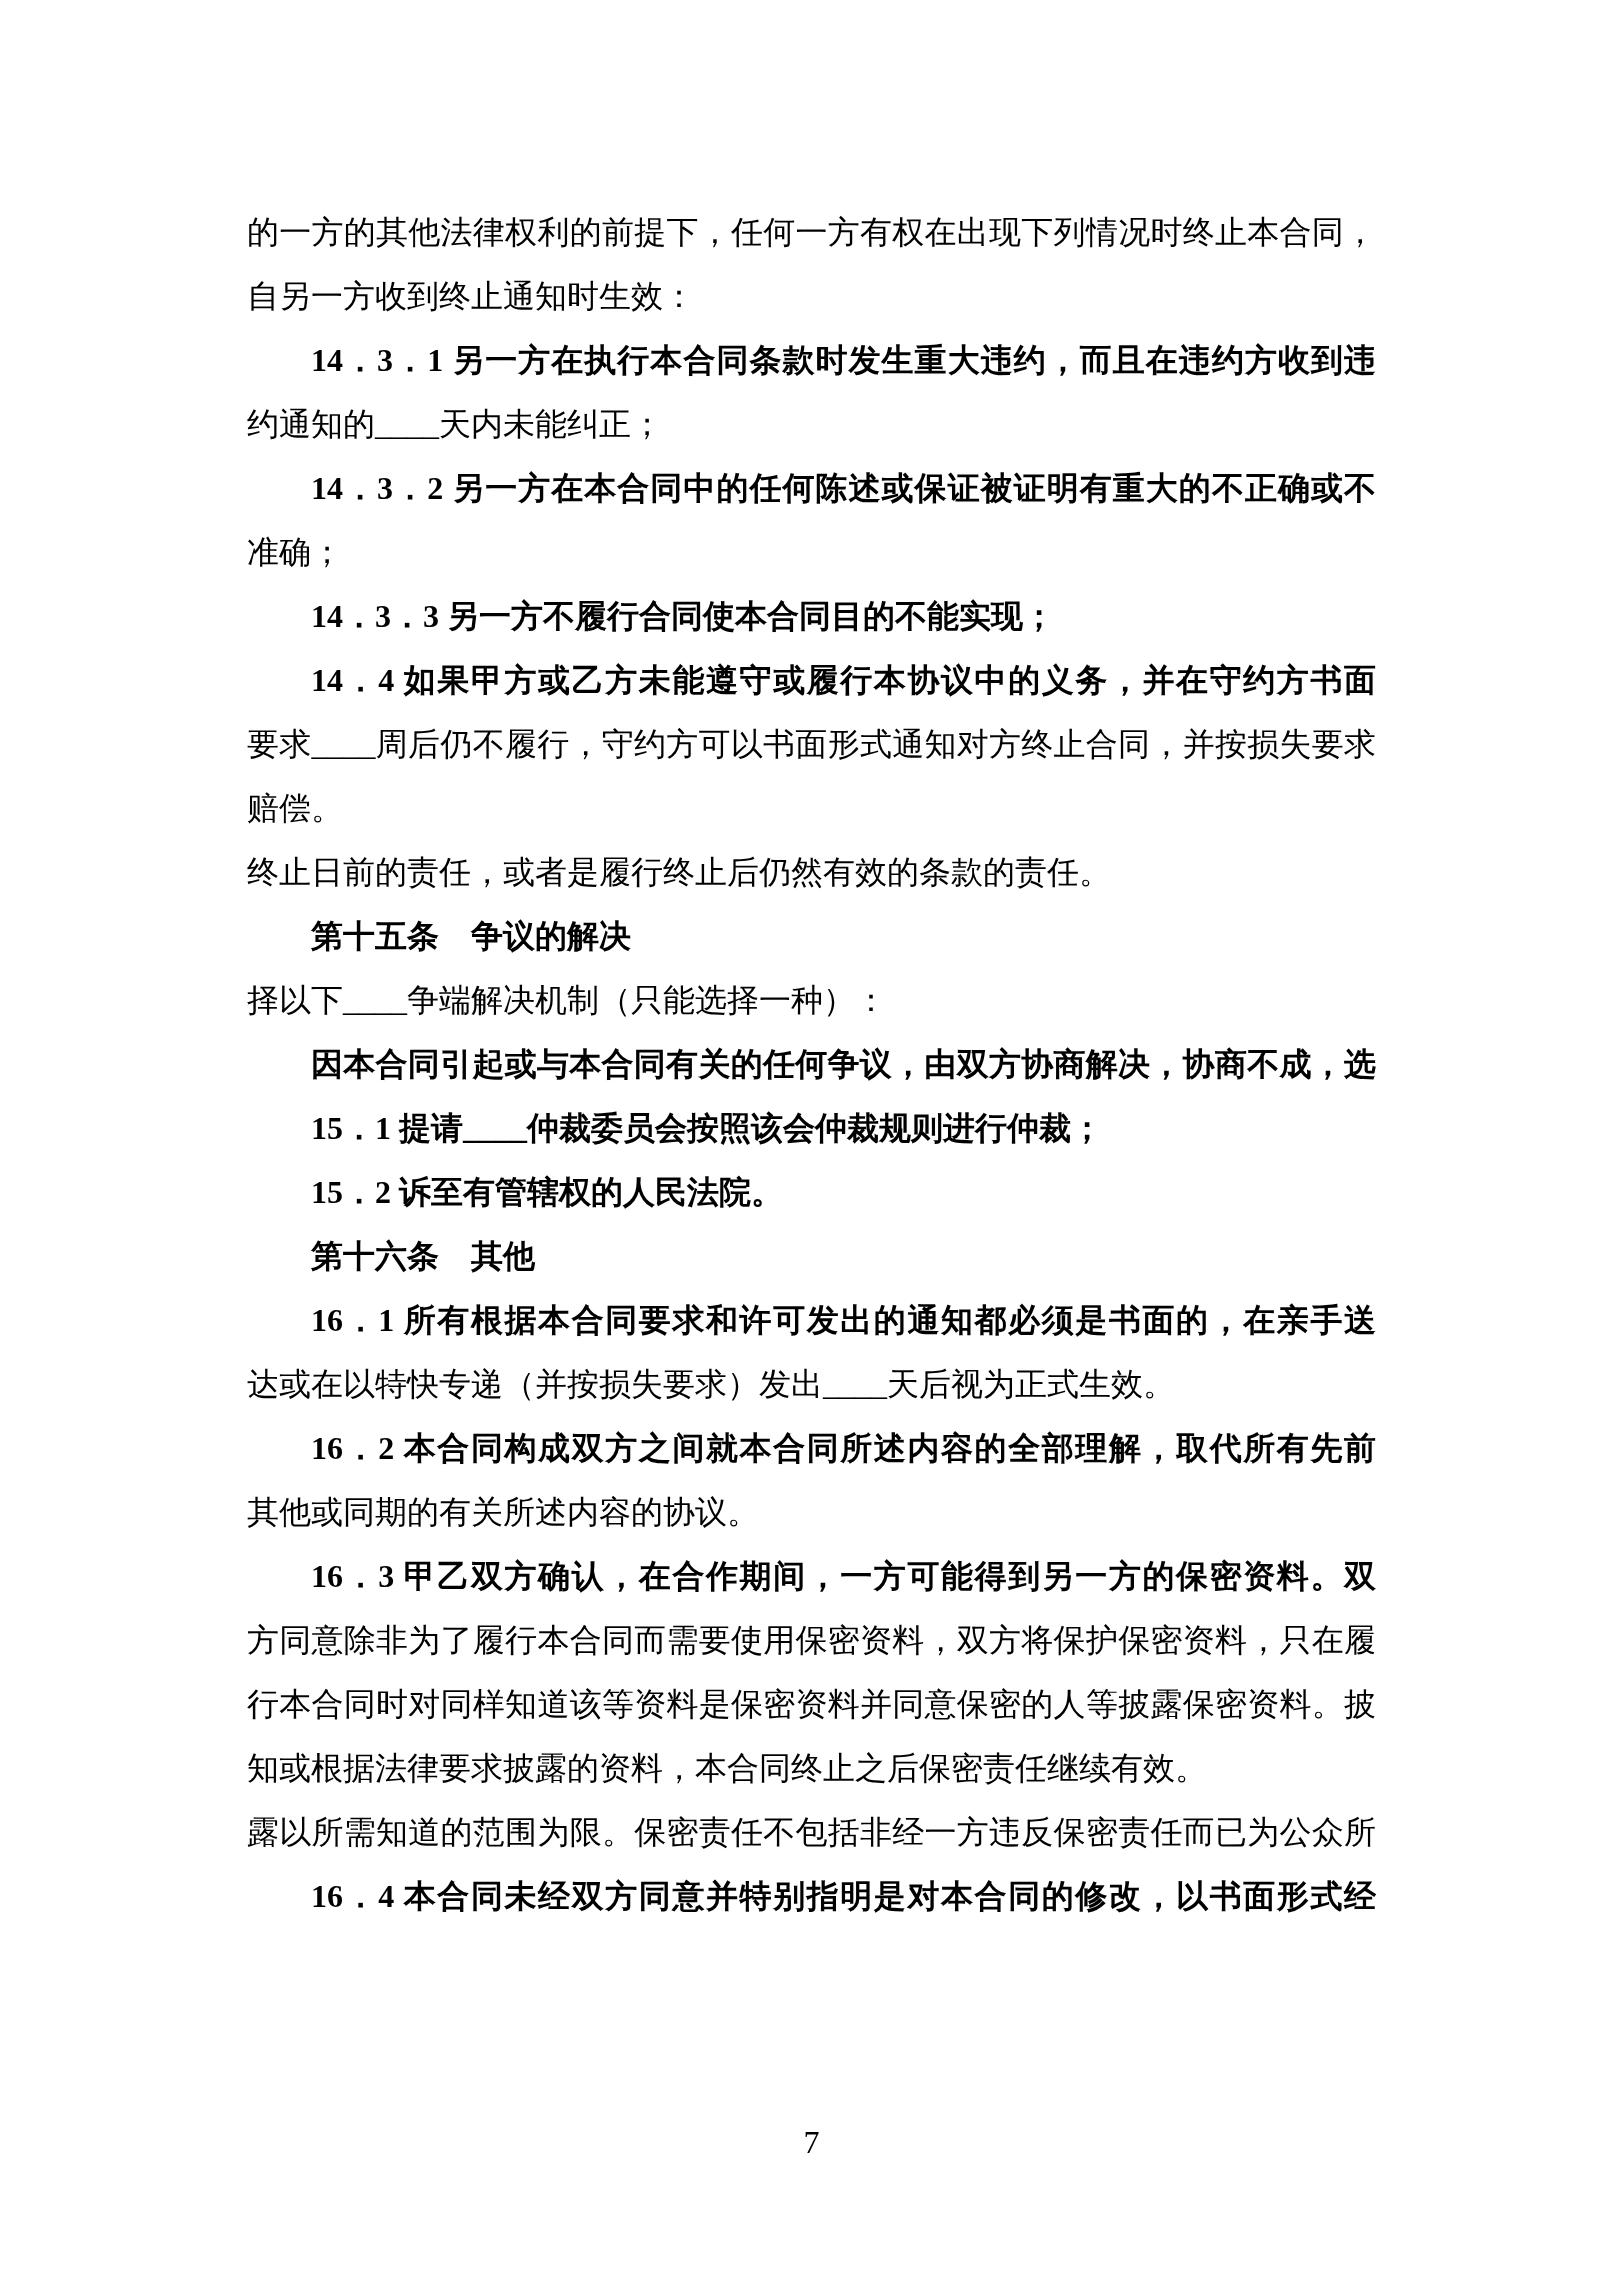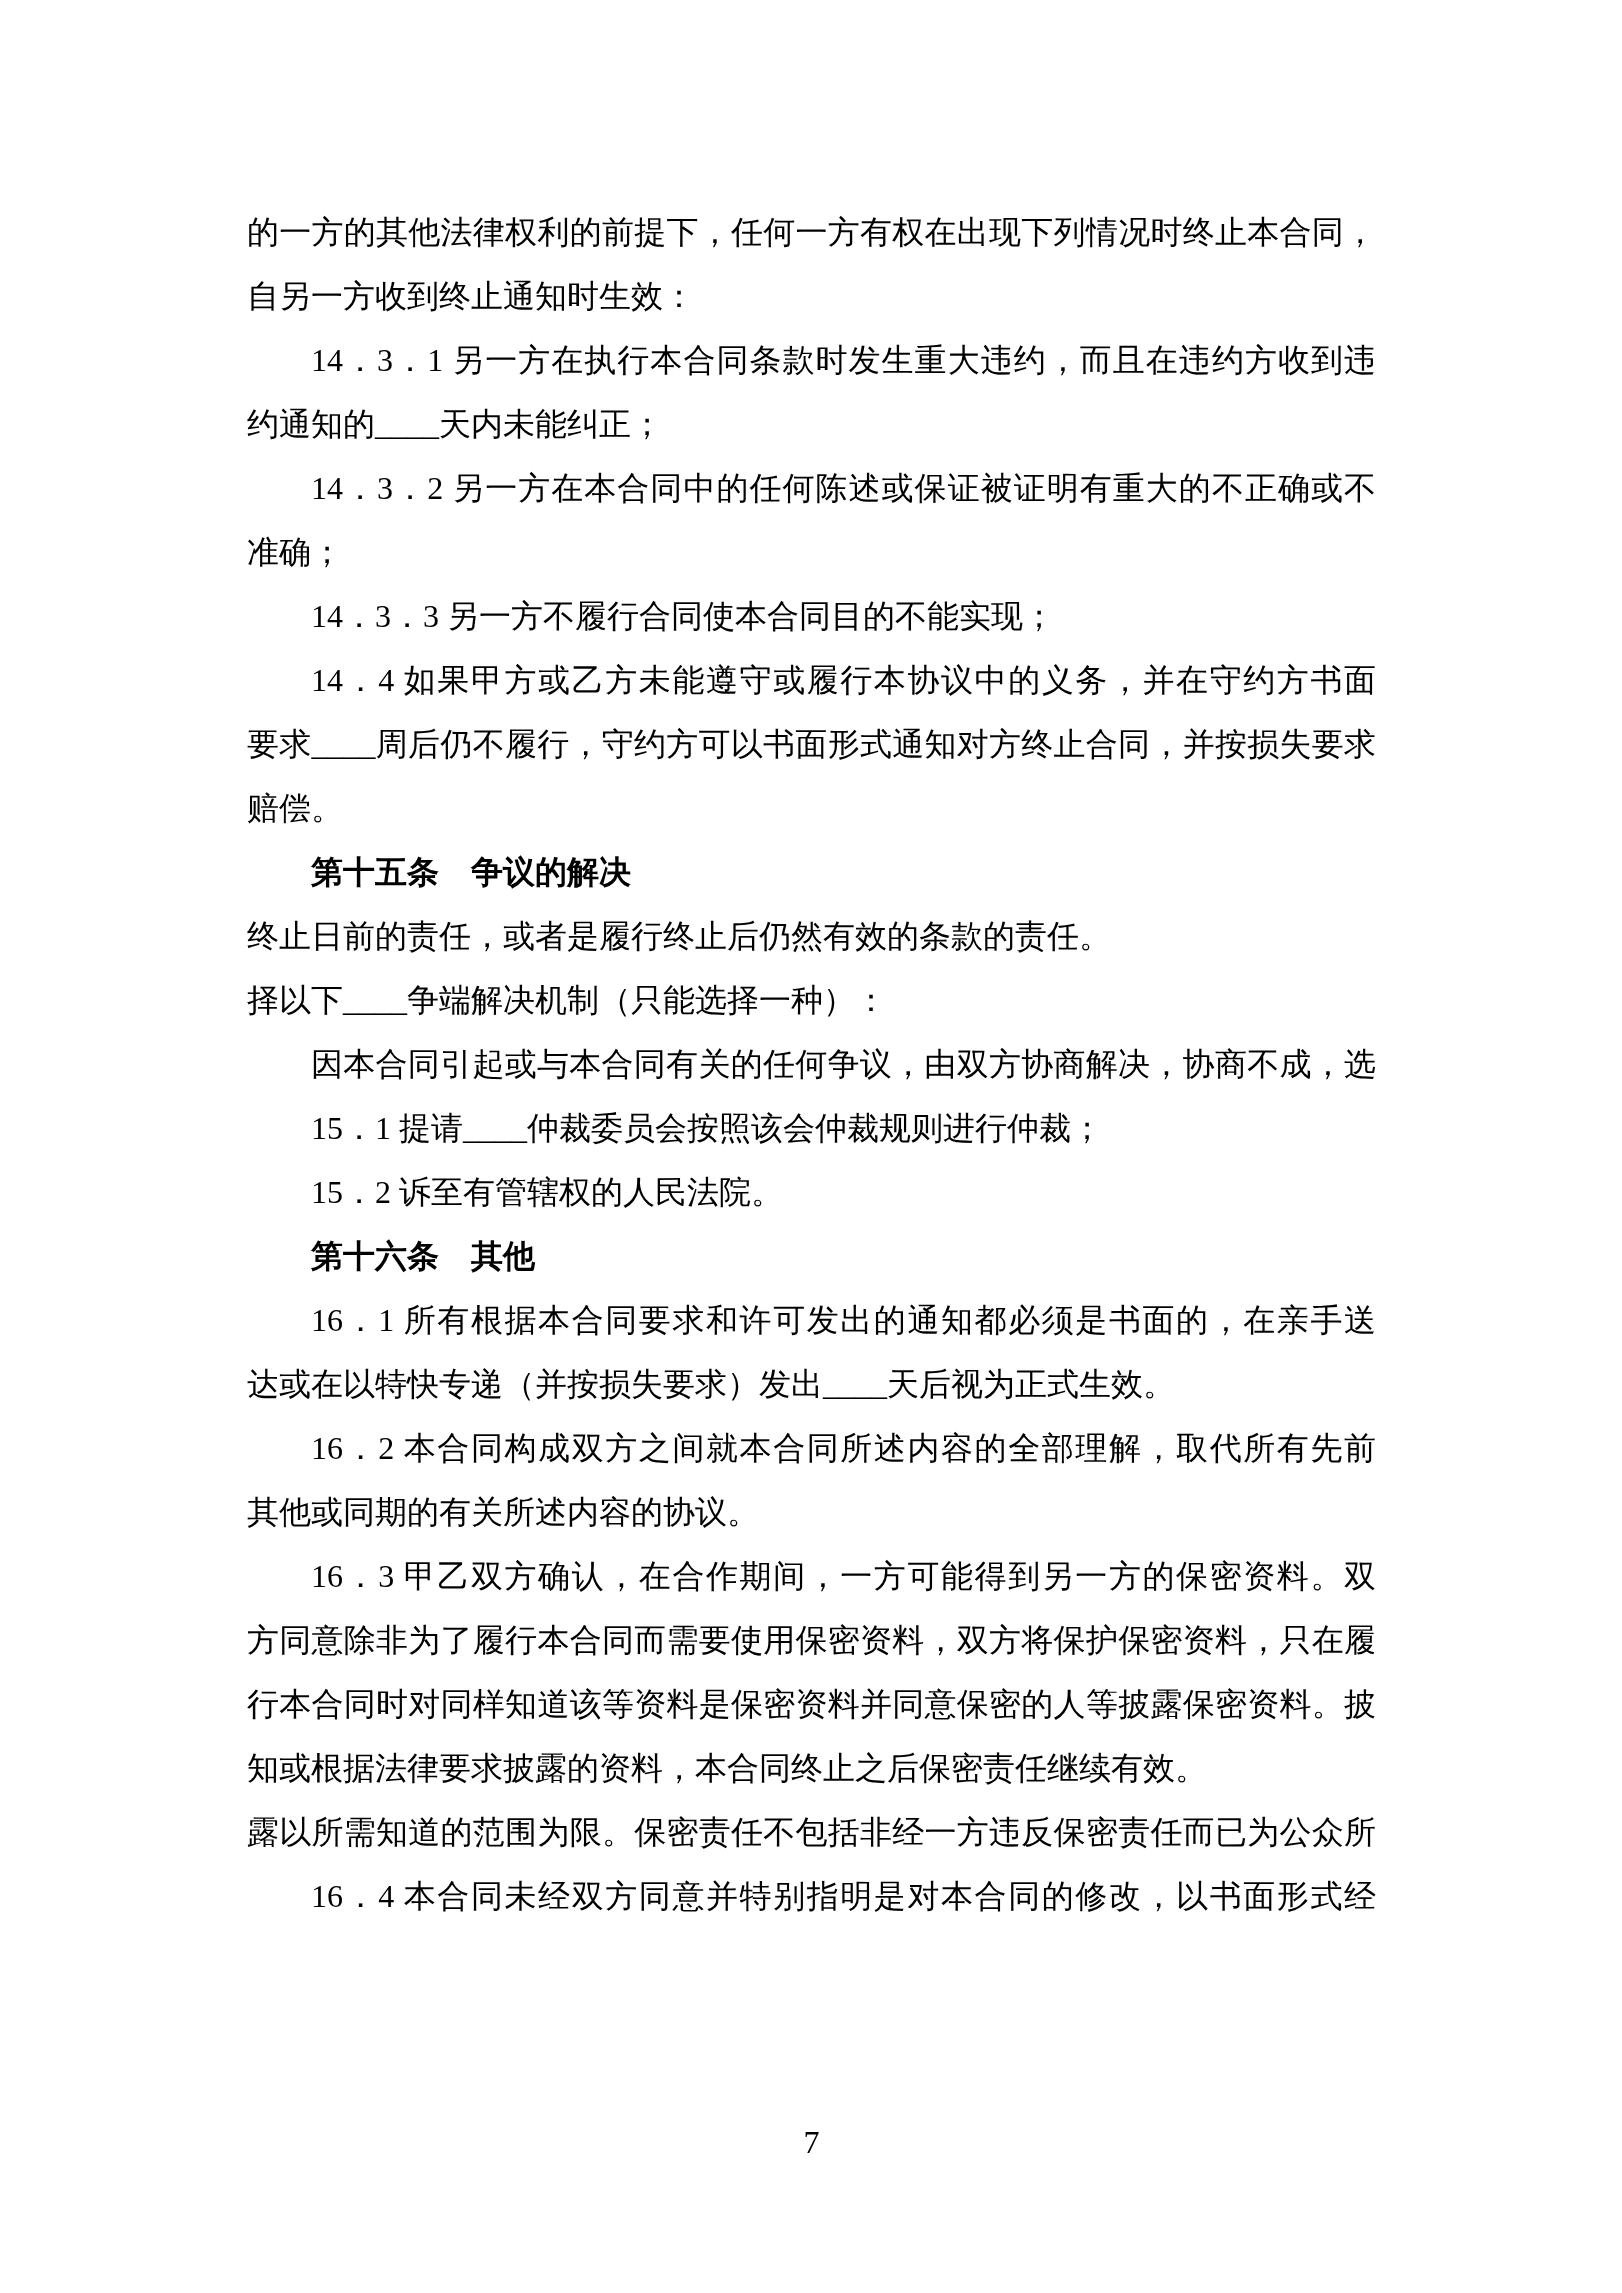--- a/index.html
+++ b/index.html
@@ -39,20 +39,21 @@
     text-justify: inter-character;
     white-space: normal;
     overflow: visible;
   }
   .ln.last {
     text-align: left;
     text-align-last: left;
   }
   .ln.ind {
     text-indent: 64px;
+    font-weight: bold;
   }
   .ln.head {
     font-weight: bold;
   }
   .page-num {
     position: absolute;
     left: 0;
     top: 2123px;
     width: 1623px;
     text-align: center;
@@ -68,22 +69,22 @@
     <div class="ln">的一方的其他法律权利的前提下，任何一方有权在出现下列情况时终止本合同，</div>
     <div class="ln last">自另一方收到终止通知时生效：</div>
     <div class="ln ind">14．3．1 另一方在执行本合同条款时发生重大违约，而且在违约方收到违</div>
     <div class="ln last">约通知的____天内未能纠正；</div>
     <div class="ln ind">14．3．2 另一方在本合同中的任何陈述或保证被证明有重大的不正确或不</div>
     <div class="ln last">准确；</div>
     <div class="ln last ind">14．3．3 另一方不履行合同使本合同目的不能实现；</div>
     <div class="ln ind">14．4 如果甲方或乙方未能遵守或履行本协议中的义务，并在守约方书面</div>
     <div class="ln">要求____周后仍不履行，守约方可以书面形式通知对方终止合同，并按损失要求</div>
     <div class="ln last">赔偿。</div>
+    <div class="ln last">终止日前的责任，或者是履行终止后仍然有效的条款的责任。</div>
     <div class="ln last ind head">第十五条　争议的解决</div>
-    <div class="ln last">终止日前的责任，或者是履行终止后仍然有效的条款的责任。</div>
     <div class="ln last">择以下____争端解决机制（只能选择一种）：</div>
     <div class="ln ind">因本合同引起或与本合同有关的任何争议，由双方协商解决，协商不成，选</div>
     <div class="ln last ind">15．1 提请____仲裁委员会按照该会仲裁规则进行仲裁；</div>
     <div class="ln last ind">15．2 诉至有管辖权的人民法院。</div>
     <div class="ln last ind head">第十六条　其他</div>
     <div class="ln ind">16．1 所有根据本合同要求和许可发出的通知都必须是书面的，在亲手送</div>
     <div class="ln last">达或在以特快专递（并按损失要求）发出____天后视为正式生效。</div>
     <div class="ln ind">16．2 本合同构成双方之间就本合同所述内容的全部理解，取代所有先前</div>
     <div class="ln last">其他或同期的有关所述内容的协议。</div>
     <div class="ln ind">16．3 甲乙双方确认，在合作期间，一方可能得到另一方的保密资料。双</div>

